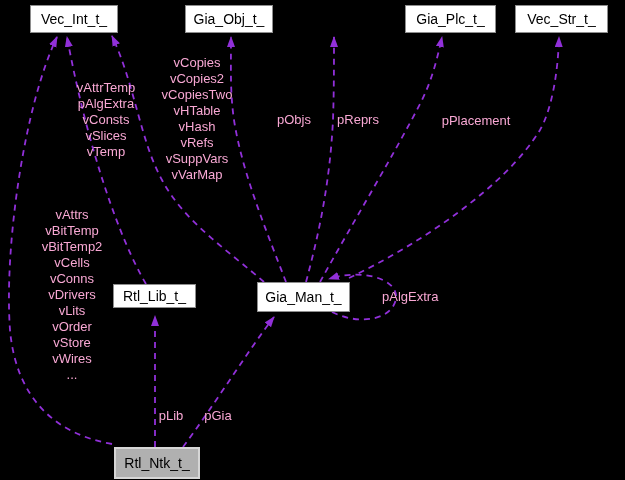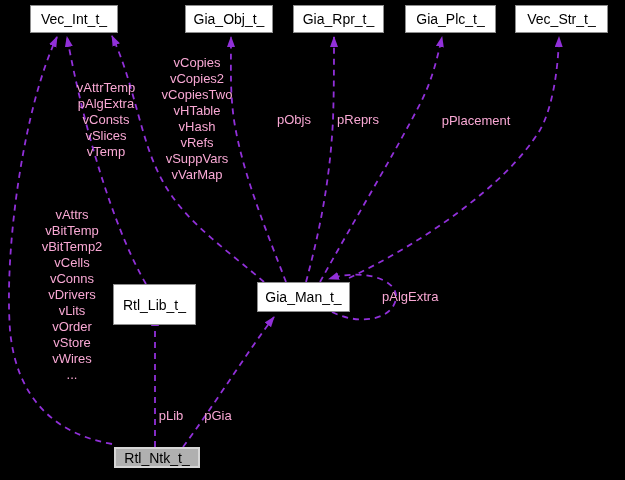--- a/index.html
+++ b/index.html
@@ -19,23 +19,23 @@
     position:absolute;color:#f9a8d4;font-size:13px;line-height:16px;text-align:center;
     transform:translateX(-50%);white-space:nowrap;
   }
   .elabel.la{transform:none;text-align:left;}
   
   #n-vec-int{left:30px;top:5px;width:88px;height:28px}
   #n-gia-obj{left:185px;top:5px;width:88px;height:28px}
   #n-gia-rpr{left:293px;top:5px;width:91px;height:28px}
   #n-gia-plc{left:405px;top:5px;width:91px;height:28px}
   #n-vec-str{left:515px;top:5px;width:93px;height:28px}
-  #n-rtl-lib{left:113px;top:284px;width:83px;height:41px}
+  #n-rtl-lib{left:113px;top:284px;width:83px;height:24px}
   #n-gia-man{left:257px;top:282px;width:93px;height:30px}
-  #n-rtl-ntk{left:114px;top:447px;width:86px;height:21px}
+  #n-rtl-ntk{left:114px;top:447px;width:86px;height:32px}
   
   #l-attrtemp{left:106px;top:80px}
   #l-copies{left:197px;top:55px}
   #l-pobjs{left:294px;top:112px}
   #l-preprs{left:358px;top:112px}
   #l-pplacement{left:476px;top:113px}
   #l-stops{left:590px;top:95px}
   #l-attrs{left:72px;top:207px}
   #l-palgextra{left:382px;top:289px}
   #l-plib{left:171px;top:408px}
@@ -59,21 +59,20 @@
     <path class="edge" d="M 306 282 C 320 230, 330 180, 333 120 C 334 90, 334 65, 334 37" marker-end="url(#arrow)"></path>
     <path class="edge" d="M 320 282 C 352 224, 392 158, 420 104 C 431 83, 437 60, 442 37" marker-end="url(#arrow)"></path>
     <path class="edge" d="M 349 278 C 420 244, 506 186, 540 130 C 551 111, 558 75, 559 37" marker-end="url(#arrow)"></path>
     <path class="edge" d="M 332 312 C 362 327, 394 318, 396 298 C 398 279, 362 268, 329 279" marker-end="url(#arrow)"></path>
     <path class="edge" d="M 155 447 L 155 316" marker-end="url(#arrow)"></path>
     <path class="edge" d="M 183 447 C 213 407, 247 352, 274 317" marker-end="url(#arrow)"></path>
   </svg>
 
   <div class="node" id="n-vec-int">Vec_Int_t_</div>
   <div class="node" id="n-gia-obj">Gia_Obj_t_</div>
-  <div class="node" id="n-gia-rpr">Gia_Rpr_t_</div>
   <div class="node" id="n-gia-plc">Gia_Plc_t_</div>
   <div class="node" id="n-vec-str">Vec_Str_t_</div>
   <div class="node" id="n-rtl-lib">Rtl_Lib_t_</div>
   <div class="node" id="n-gia-man">Gia_Man_t_</div>
   <div class="node hl" id="n-rtl-ntk">Rtl_Ntk_t_</div>
 
   <div class="elabel" id="l-attrtemp">
       <div>vAttrTemp</div>
       <div>pAlgExtra</div>
       <div>vConsts</div>

